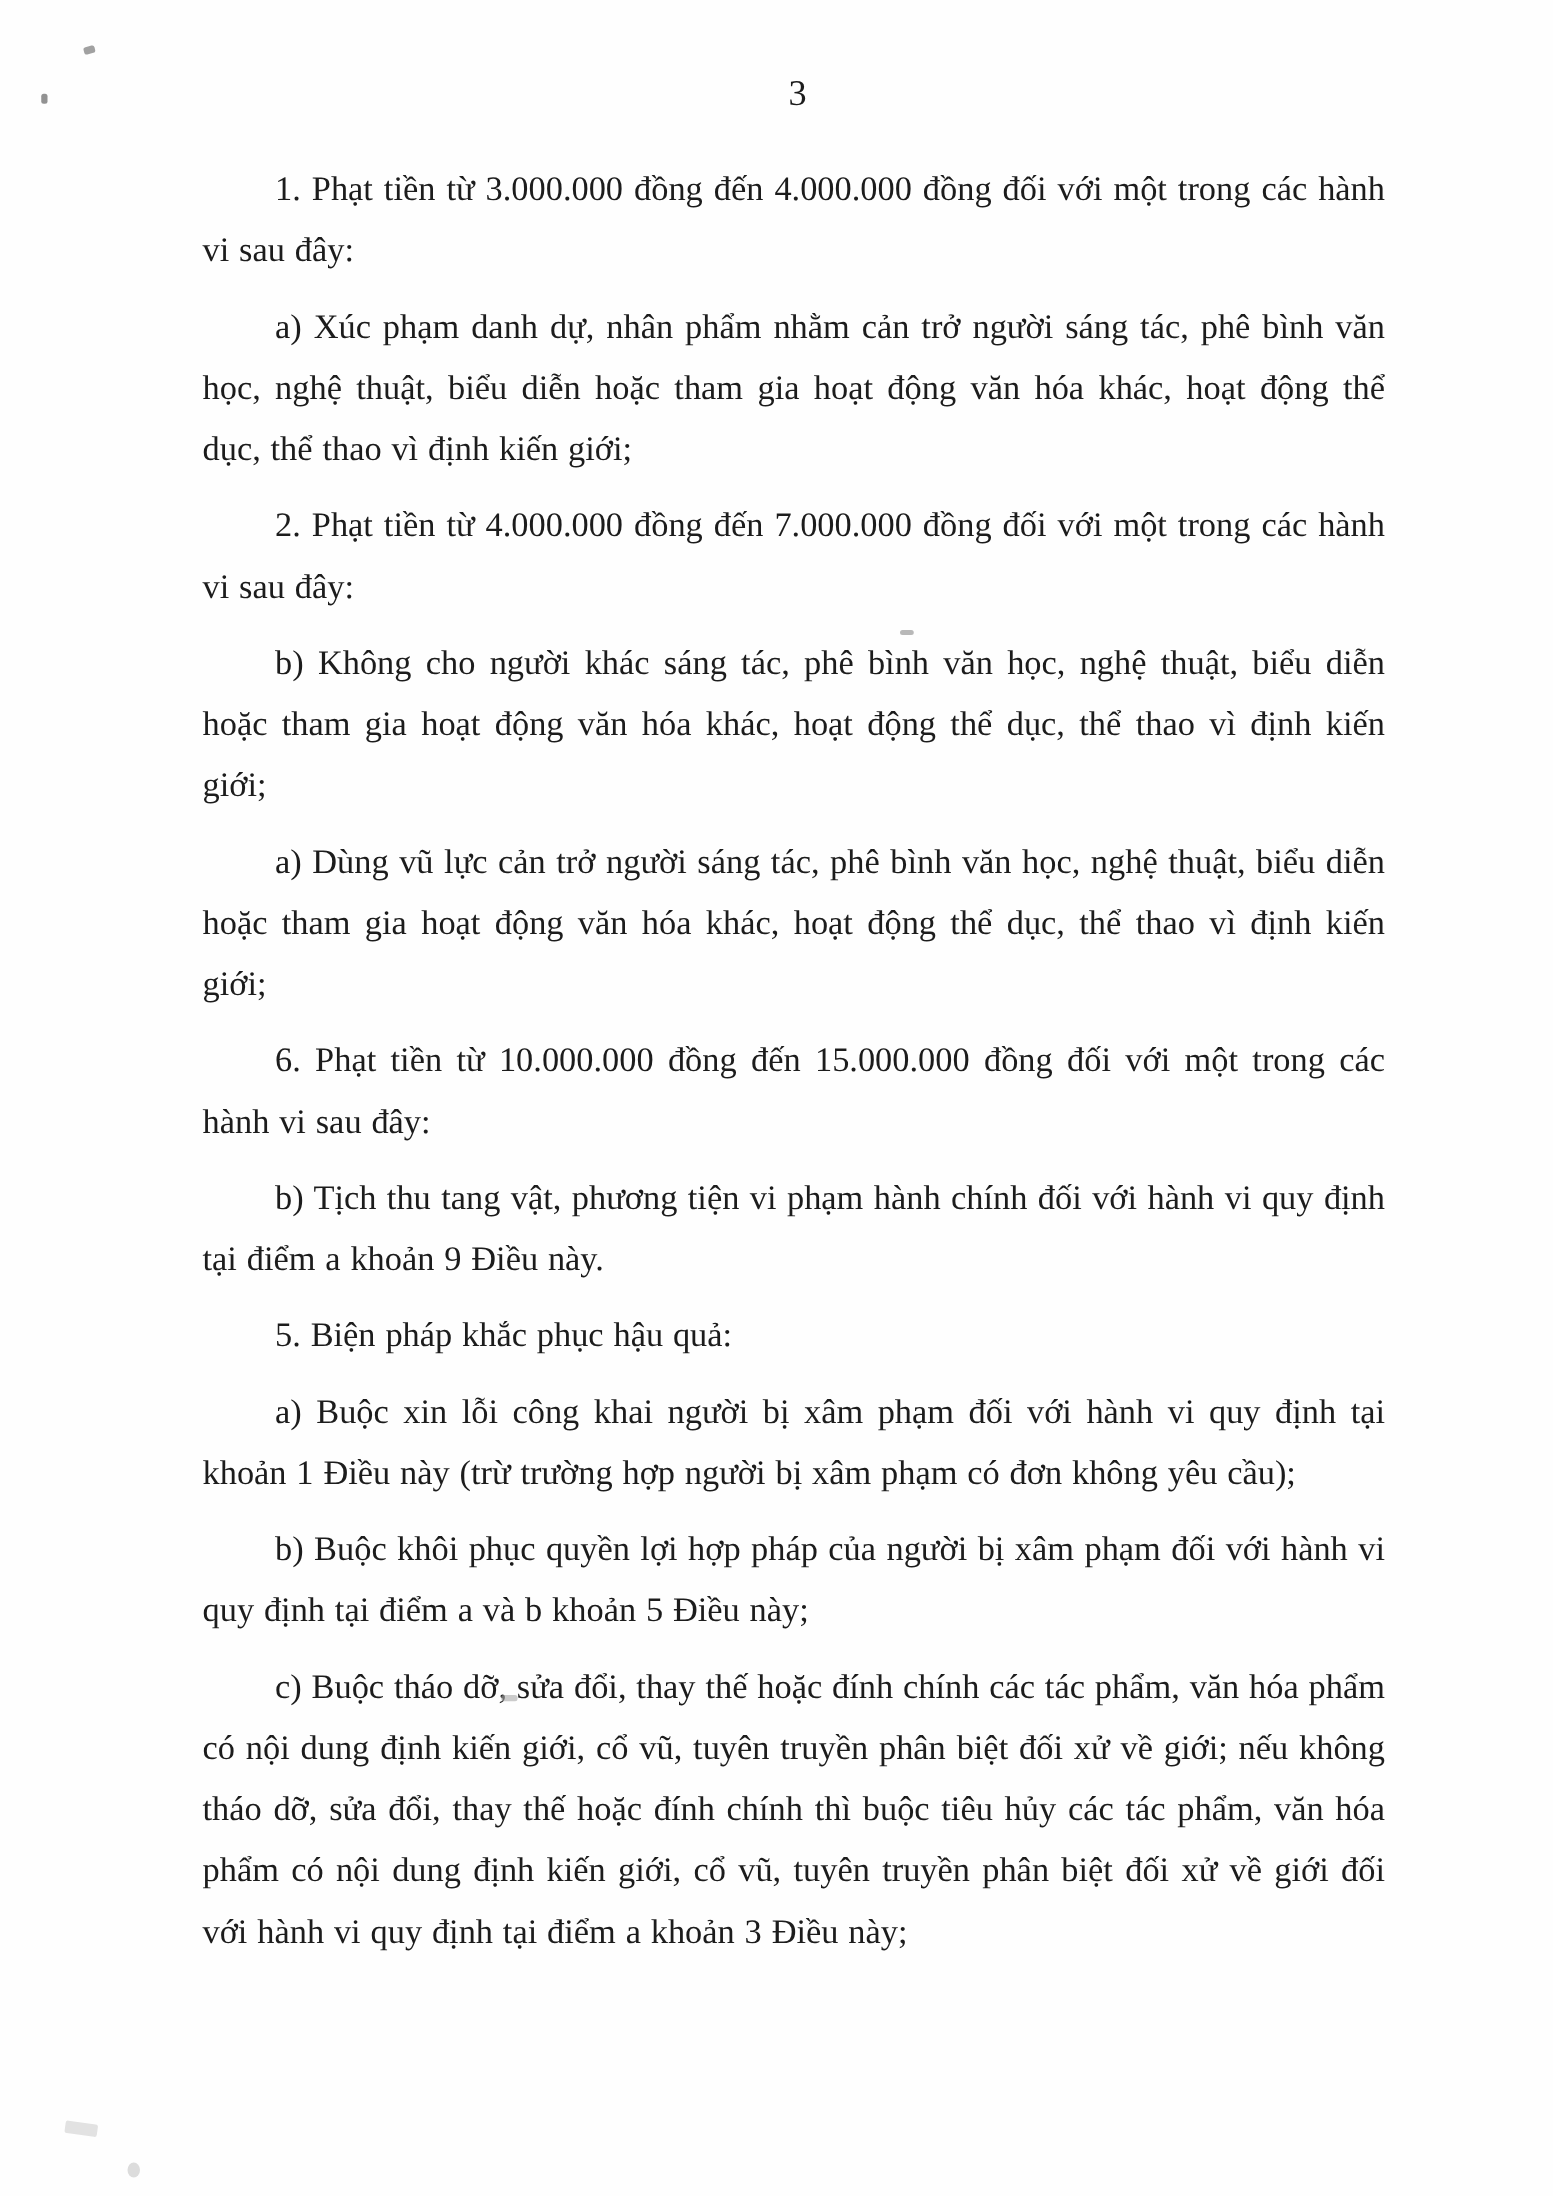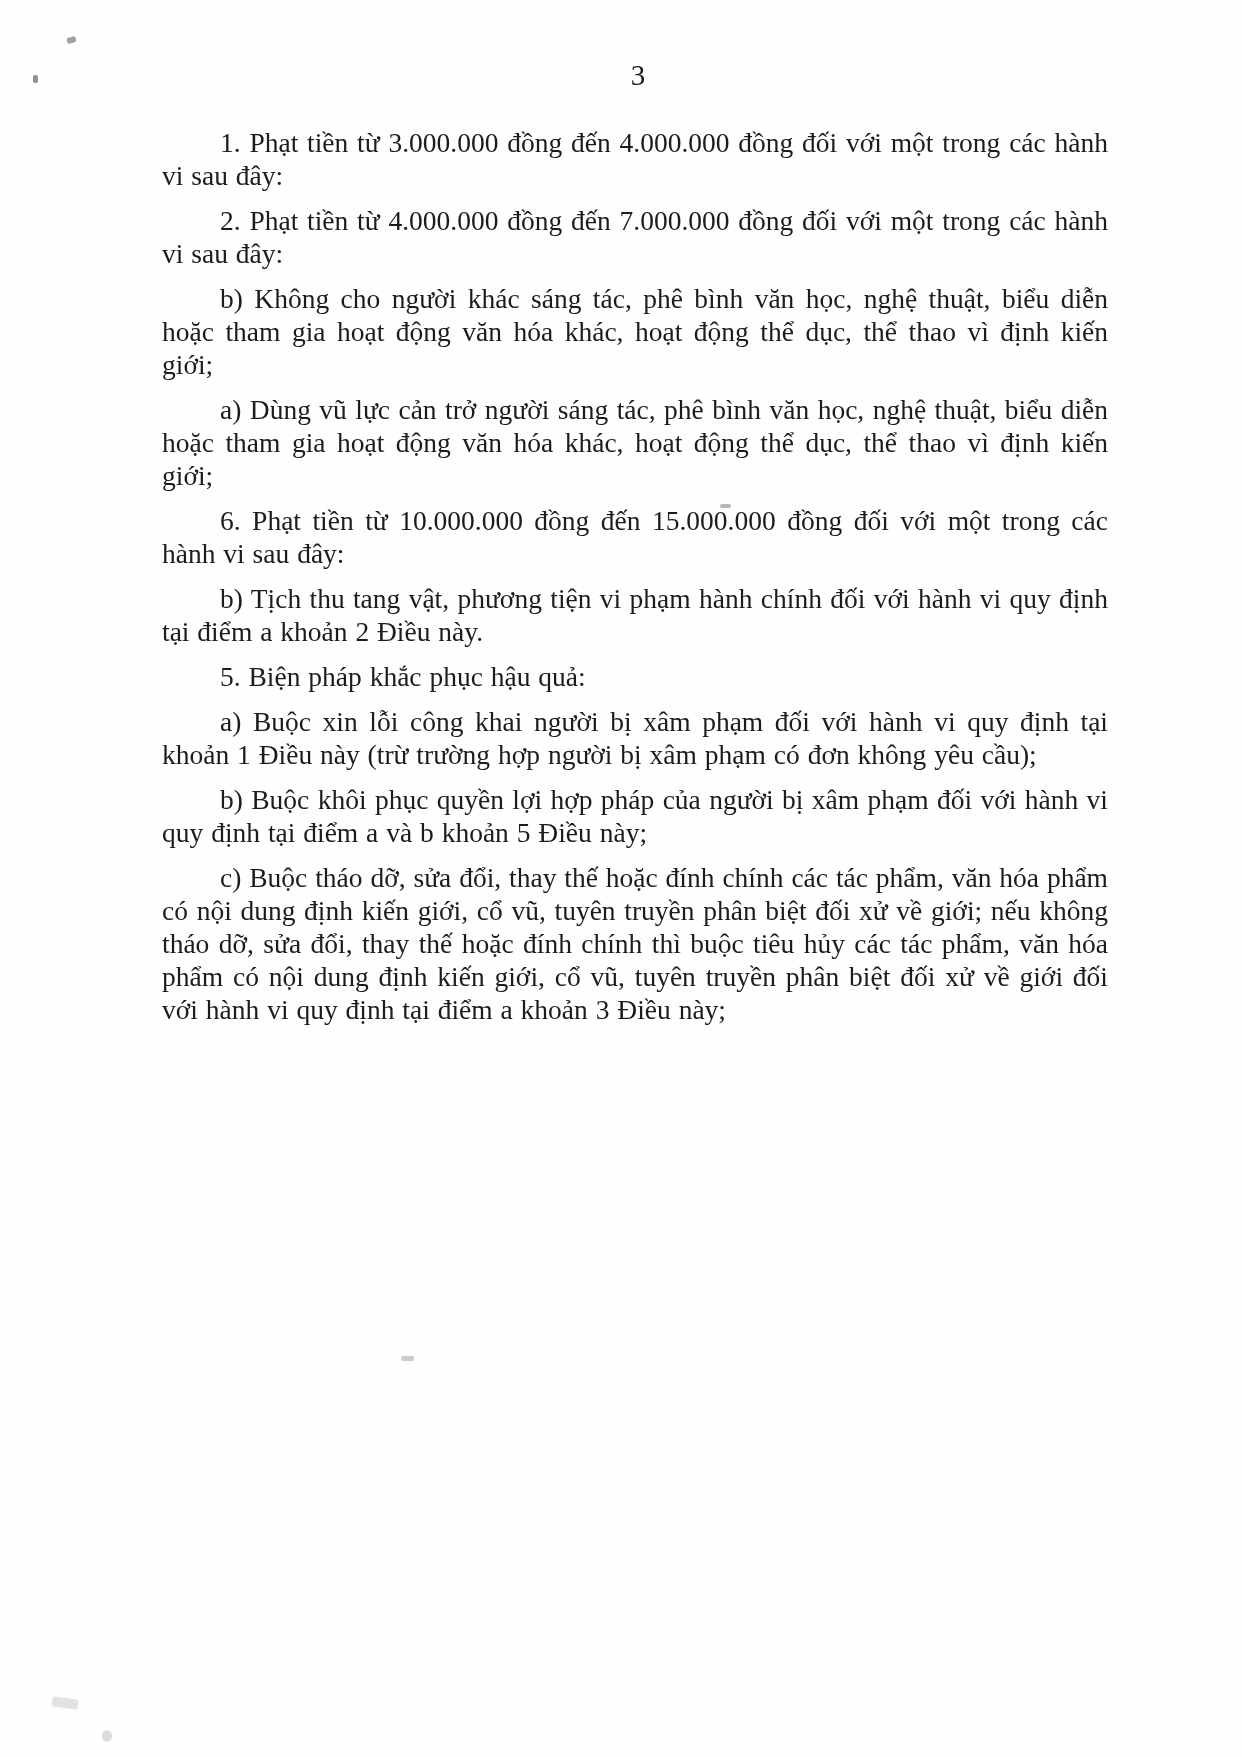--- a/index.html
+++ b/index.html
@@ -28,21 +28,21 @@
   }
   .content {
     position: absolute;
     top: 126px;
     left: 162px;
     width: 946px;
   }
   .para {
     margin: 0 0 12px 0;
     font-size: 27.5px;
-    line-height: 33px;
+    line-height: 49px;
     text-align: justify;
     text-indent: 58px;
     word-spacing: 1px;
   }
   
   .speck {
     position: absolute;
     border-radius: 2px;
     pointer-events: none;
   }
@@ -55,25 +55,26 @@
 </style>
 </head>
 <body>
 
 <div class="page">
 
   <div class="page-number">3</div>
 
   <div class="content">
     <p class="para">1. Phạt tiền từ 3.000.000 đồng đến 4.000.000 đồng đối với một trong các hành vi sau đây:</p>
+    <p class="para">a) Xúc phạm danh dự, nhân phẩm nhằm cản trở người sáng tác, phê bình văn học, nghệ thuật, biểu diễn hoặc tham gia hoạt động văn hóa khác, hoạt động thể dục, thể thao vì định kiến giới;</p>
     <p class="para">2. Phạt tiền từ 4.000.000 đồng đến 7.000.000 đồng đối với một trong các hành vi sau đây:</p>
     <p class="para">b) Không cho người khác sáng tác, phê bình văn học, nghệ thuật, biểu diễn hoặc tham gia hoạt động văn hóa khác, hoạt động thể dục, thể thao vì định kiến giới;</p>
     <p class="para">a) Dùng vũ lực cản trở người sáng tác, phê bình văn học, nghệ thuật, biểu diễn hoặc tham gia hoạt động văn hóa khác, hoạt động thể dục, thể thao vì định kiến giới;</p>
     <p class="para">6. Phạt tiền từ 10.000.000 đồng đến 15.000.000 đồng đối với một trong các hành vi sau đây:</p>
-    <p class="para">b) Tịch thu tang vật, phương tiện vi phạm hành chính đối với hành vi quy định tại điểm a khoản 2 Điều này.</p>
+    <p class="para">b) Tịch thu tang vật, phương tiện vi phạm hành chính đối với hành vi quy định tại điểm a khoản 9 Điều này.</p>
     <p class="para">5. Biện pháp khắc phục hậu quả:</p>
     <p class="para">a) Buộc xin lỗi công khai người bị xâm phạm đối với hành vi quy định tại khoản 1 Điều này (trừ trường hợp người bị xâm phạm có đơn không yêu cầu);</p>
     <p class="para">b) Buộc khôi phục quyền lợi hợp pháp của người bị xâm phạm đối với hành vi quy định tại điểm a và b khoản 5 Điều này;</p>
     <p class="para">c) Buộc tháo dỡ, sửa đổi, thay thế hoặc đính chính các tác phẩm, văn hóa phẩm có nội dung định kiến giới, cổ vũ, tuyên truyền phân biệt đối xử về giới; nếu không tháo dỡ, sửa đổi, thay thế hoặc đính chính thì buộc tiêu hủy các tác phẩm, văn hóa phẩm có nội dung định kiến giới, cổ vũ, tuyên truyền phân biệt đối xử về giới đối với hành vi quy định tại điểm a khoản 3 Điều này;</p>
   </div>
 
   <div class="speck s1"></div>
   <div class="speck s2"></div>
   <div class="speck s3"></div>
   <div class="speck s4"></div>

